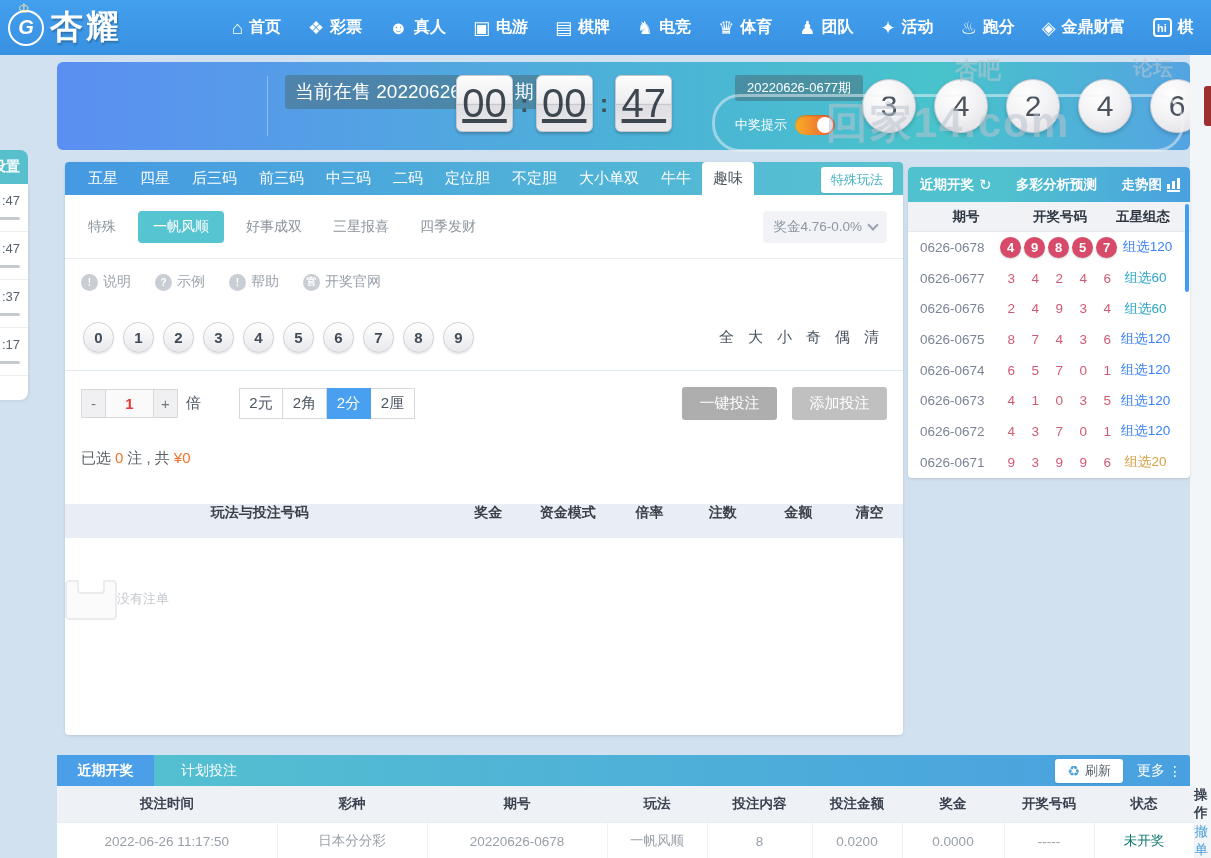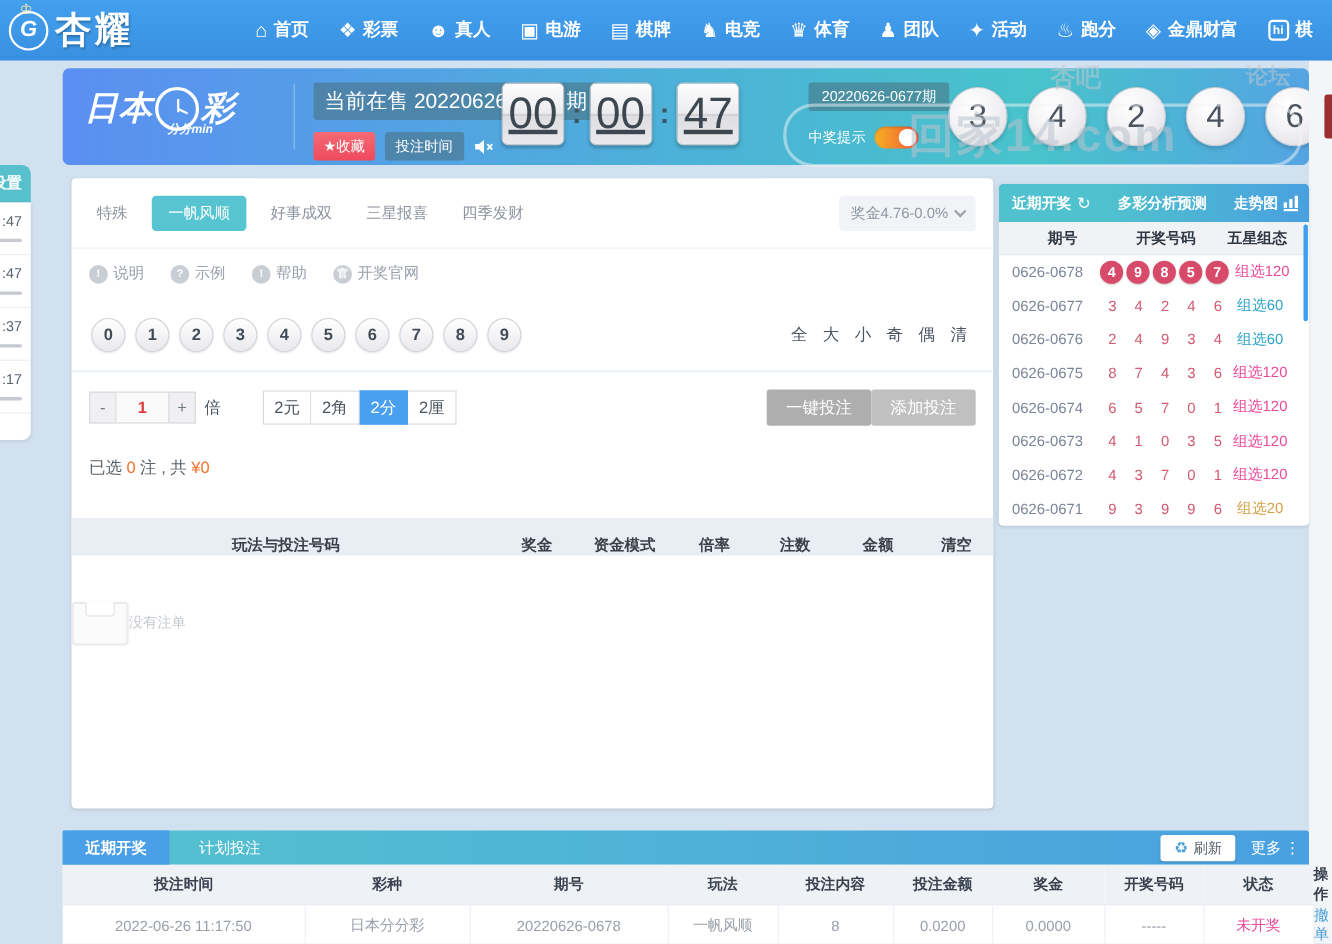--- a/index.html
+++ b/index.html
@@ -81,27 +81,27 @@
   .quickf{position:absolute;right:24px;display:flex;gap:14px;}
   .quickf span{color:#4b5560;font-size:15px;cursor:pointer;}
   .controls{height:64px;display:flex;align-items:center;padding:0 16px;position:relative;}
   .stp-btn{width:25px;height:29px;background:#f0f0f2;border:1px solid #d8d8dc;color:#707880;font-size:15px;display:flex;align-items:center;justify-content:center;cursor:pointer;}
   .stp-input{width:47px;height:29px;border:1px solid #d8d8dc;border-left:none;border-right:none;text-align:center;color:#e23b3b;font-weight:bold;font-size:15px;background:#fafafa;}
   .bei{color:#4b5560;font-size:15px;margin:0 10px 0 8px;}
   .units{display:flex;margin-left:28px;}
   .unit{min-width:44px;height:31px;background:#fff;border:1px solid #d5d9de;border-left:none;color:#4b5560;font-size:15px;display:flex;align-items:center;justify-content:center;cursor:pointer;}
   .unit:first-child{border-left:1px solid #d5d9de;}
   .unit.active{background:#4aa0f0;border-color:#4aa0f0;color:#fff;}
-  .bet-btns{position:absolute;right:16px;display:flex;}
+  .bet-btns{position:absolute;right:16px;display:flex;gap:15px;}
   .btn-gray1{width:95px;height:33px;background:#aeaeae;color:#fff;font-size:15px;border:none;border-radius:3px;cursor:pointer;}
   .btn-gray2{width:95px;height:33px;background:#c0c0c0;color:#fff;font-size:15px;border:none;border-radius:3px;cursor:pointer;}
   .selline{padding:14px 16px 10px;color:#5a6268;font-size:15px;}
   .selline b{color:#f4732c;font-weight:normal;margin:0 4px;}
   .btable{margin-top:26px;}
-  .bt-head{height:34px;background:#e9edf4;display:flex;align-items:flex-end;}
+  .bt-head{height:34px;background:#e9edf4;display:flex;align-items:flex-start;}
   .bt-head span{color:#3a4149;font-size:14px;font-weight:bold;text-align:center;}
   .c1{width:46.5%;} .c2{width:8%;} .c3{width:11%;} .c4{width:8.5%;} .c5{width:9%;} .c6{width:9%;} .c7{width:8%;}
   .empty-box{margin-top:42px;display:flex;flex-direction:row;align-items:flex-start;}
   .tray{width:52px;height:40px;border:2px solid #ececef;background:#fbfbfc;border-radius:4px;position:relative;}
   .tray:before{content:"";position:absolute;left:10px;top:-2px;right:10px;height:12px;background:#fff;border:2px solid #ececef;border-top:none;border-radius:0 0 4px 4px;}
   .empty-text{margin-top:10px;color:#c5c9cf;font-size:13px;}
 
   
   .recent{position:absolute;left:908px;top:167px;width:282px;height:311px;background:#fff;border-radius:4px;box-shadow:0 1px 3px rgba(0,0,0,.12);z-index:4;overflow:hidden;}
   .rc-head{height:35px;background:linear-gradient(90deg,#50c1ce 35%,#49a0e0);border-radius:4px 4px 0 0;display:flex;align-items:center;justify-content:space-between;padding:0 10px 0 12px;color:#fff;font-size:13.5px;font-weight:bold;}
@@ -113,38 +113,38 @@
   .rc-sub .s1{width:92px;text-align:center;}
   .rc-sub .s2{flex:1;text-align:center;}
   .rc-sub .s3{width:70px;text-align:center;}
   .rc-row{height:30.7px;display:flex;align-items:center;padding:0 12px;}
   .rc-period{width:92px;color:#7b8497;font-size:13.5px;}
   .rc-nums{flex:1;display:flex;gap:12px;justify-content:center;}
   .rc-nums span{color:#d25a72;font-size:13.5px;width:12px;text-align:center;}
   .rc-row.hit .rc-nums{gap:3px;}
   .rc-row.hit .rc-nums span{width:21px;height:21px;border-radius:50%;background:#d84a6a;color:#fff;font-weight:bold;font-size:13px;display:flex;align-items:center;justify-content:center;box-shadow:0 1px 2px rgba(0,0,0,.2);}
   .rc-type{width:70px;text-align:center;font-size:13.5px;cursor:pointer;}
-  .t120{color:#ec4899;} .t60{color:#2da4c6;} .t20{color:#d4a044;}
+  .t120{color:#3b82f6;} .t60{color:#2da4c6;} .t20{color:#d4a044;}
   .rc-scroll{position:absolute;right:1px;top:37px;width:4px;height:88px;background:#3f9ef2;border-radius:2px;cursor:pointer;}
 
   
   .mybets{position:absolute;left:57px;top:755px;width:1133px;height:103px;z-index:4;}
   .mb-tabs{height:31px;background:linear-gradient(90deg,#55c2cf,#49a0e0);border-radius:3px 3px 0 0;display:flex;align-items:stretch;position:relative;}
   .mb-tab{width:97px;display:flex;align-items:center;justify-content:center;color:#fff;font-size:14px;font-weight:bold;cursor:pointer;}
   .mb-tab.active{background:#4a9fe8;}
   .mb-tab.plain{width:110px;font-weight:normal;}
   .mb-right{position:absolute;right:8px;top:0;height:31px;display:flex;align-items:center;gap:14px;}
   .refresh-btn{background:#fff;border-radius:3px;height:24px;display:flex;align-items:center;padding:0 12px;cursor:pointer;font-size:13px;color:#555d66;gap:5px;box-shadow:0 1px 2px rgba(0,0,0,.1);}
   .refresh-btn .ri{color:#4a9fd8;font-size:14px;}
   .more-lnk{color:#fff;font-size:14px;cursor:pointer;display:flex;align-items:center;gap:3px;}
   .bt{width:1133px;border-collapse:collapse;table-layout:fixed;background:#fff;}
   .bt th{background:#eef1f5;height:28px;font-size:13.5px;color:#39414e;font-weight:bold;}
   .bt td{height:36px;text-align:center;font-size:13.5px;color:#99a0a8;border-top:1px solid #e9ecf1;border-left:1px solid #edf0f4;}
   .bt td:first-child{border-left:none;}
-  .bt .st-green{color:#ec4899;margin-left:40px;}
+  .bt .st-green{color:#0f766e;margin-left:40px;}
   .bt .lnk-blue{color:#4a9fd8;cursor:pointer;}
 </style>
 </head>
 <body>
 
 <div class="right-strip"></div>
 
 <div class="nav">
   <div class="brand">
     <span class="brand-badge">G<span class="brand-crown">♔</span></span>
@@ -196,40 +196,23 @@
         <span>金鼎财富</span>
       </span>
     <span class="nav-item">
         <span class="hi-box">hi</span>
         <span>棋</span>
       </span>
   </div>
 </div>
 
 <div class="header-card">
-  <div class="lottery-logo">
-    <span class="lname">日本</span>
-    <span class="lclock">
-        <span class="lsub">分分min</span>
-      </span>
-    <span class="lname">彩</span>
-  </div>
   <div class="logo-div"></div>
   <div class="hdr-badges">
     <span class="badge-sale">当前在售 20220626-0679 期</span>
-    <div class="badge-row">
-      <span class="badge-fav">★收藏</span>
-      <span class="badge-time">投注时间</span>
-      <span class="spk">
-        <svg width="18" height="15" viewBox="0 0 18 15">
-            <path d="M1 5h3.5L9 1v13L4.5 10H1z" fill="#fff"></path>
-            <path d="M12 5l4.5 5M16.5 5L12 10" stroke="#fff" stroke-width="1.6"></path>
-          </svg>
-      </span>
-    </div>
   </div>
   <div class="clock-group">
     <span class="flip">00</span>
     <span class="colon">:</span>
     <span class="flip">00</span>
     <span class="colon">:</span>
     <span class="flip">47</span>
   </div>
   <div class="hdr-right">
     <span class="badge-period">20220626-0677期</span>
@@ -260,20 +243,34 @@
   <div class="mini-head">设置</div>
   <div class="mini-body">
     <div class="mini-item"><span>:47</span><div class="ubar"></div></div>
     <div class="mini-item"><span>:47</span><div class="ubar"></div></div>
     <div class="mini-item"><span>:37</span><div class="ubar"></div></div>
     <div class="mini-item"><span>:17</span><div class="ubar"></div></div>
   </div>
 </div>
 
 <div class="game-card">
+  <div class="gtabs">
+    <span class="gtab">五星</span>
+    <span class="gtab">四星</span>
+    <span class="gtab">后三码</span>
+    <span class="gtab">前三码</span>
+    <span class="gtab">中三码</span>
+    <span class="gtab">二码</span>
+    <span class="gtab">定位胆</span>
+    <span class="gtab">不定胆</span>
+    <span class="gtab">大小单双</span>
+    <span class="gtab">牛牛</span>
+    <span class="gtab active">趣味</span>
+    <span class="special-btn">特殊玩法</span>
+  </div>
   <div class="subtabs">
     <span class="subtab">特殊</span>
     <span class="subtab active">一帆风顺</span>
     <span class="subtab">好事成双</span>
     <span class="subtab">三星报喜</span>
     <span class="subtab">四季发财</span>
     <span class="bonus-select">
         <span>奖金4.76-0.0%</span>
         <span class="chev"></span>
       </span>

